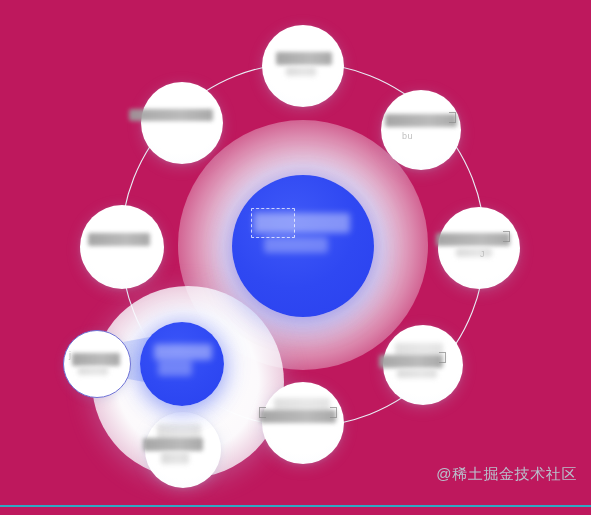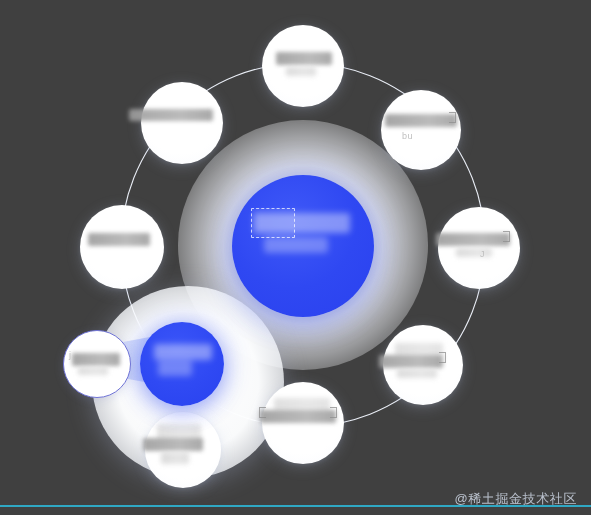--- a/index.html
+++ b/index.html
@@ -11,21 +11,21 @@
     height: 515px;
     background: #ffffff;
     font-family: "Liberation Sans", sans-serif;
     overflow: hidden;
   }
 
   #canvas {
     position: relative;
     width: 591px;
     height: 515px;
-    background: #404040;
+    background: #be185d;
     overflow: hidden;
   }
 
   
   .ring-svg {
     position: absolute;
     left: 0;
     top: 0;
     width: 591px;
     height: 515px;
@@ -158,23 +158,23 @@
     border-radius: 50%;
     background: #ffffff;
     border: 1.3px solid #6f73d6;
     box-shadow: 0 2px 10px rgba(130,140,200,0.22);
   }
 
   
   .watermark {
     position: absolute;
     right: 14px;
-    bottom: 7px;
+    bottom: 31px;
     color: #b9c0cc;
-    font-size: 13px;
+    font-size: 15px;
     letter-spacing: 0.6px;
     white-space: nowrap;
     user-select: none;
   }
 
   
   .bottom-rule {
     position: absolute;
     left: 0;
     right: 0;

